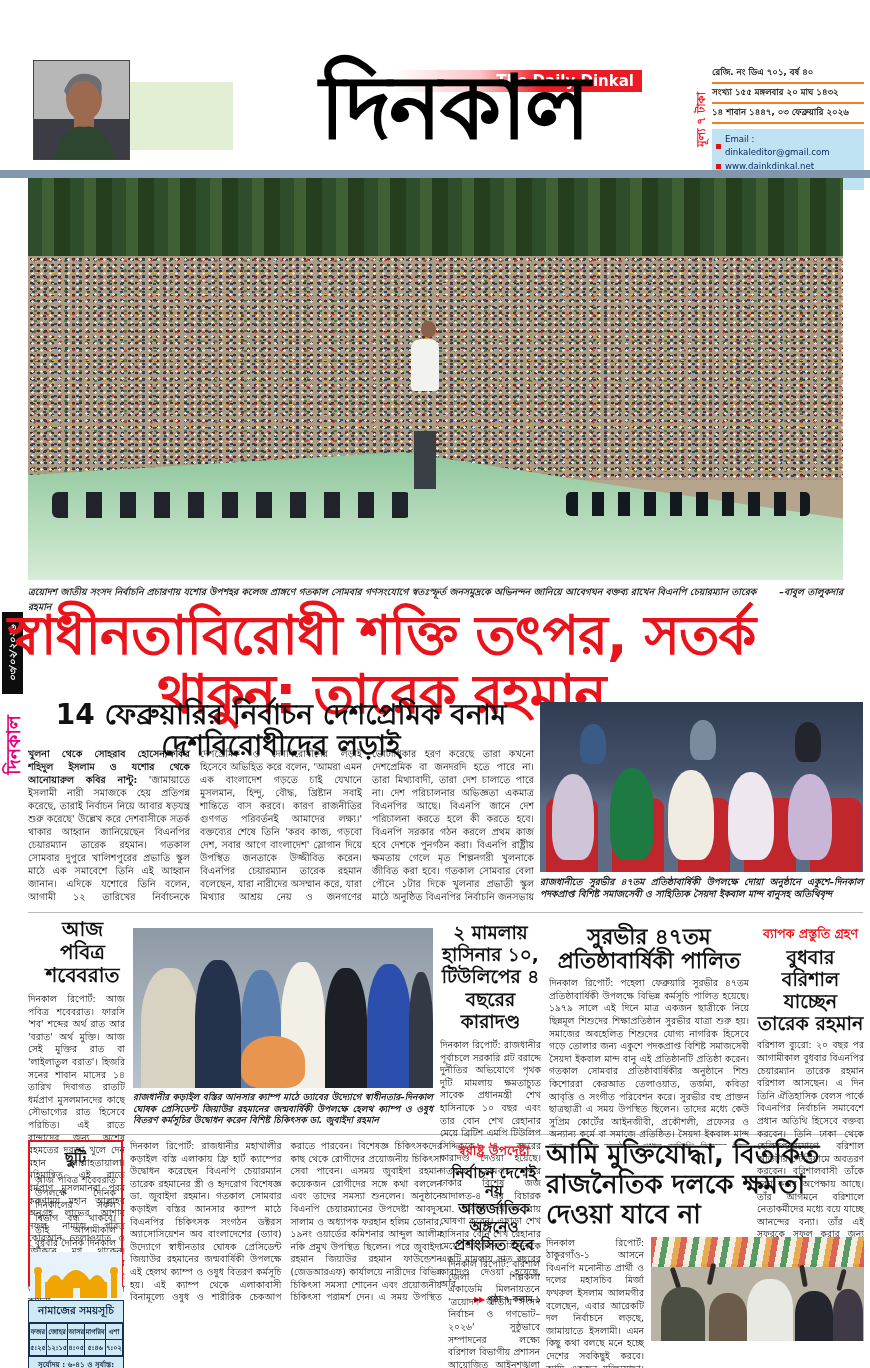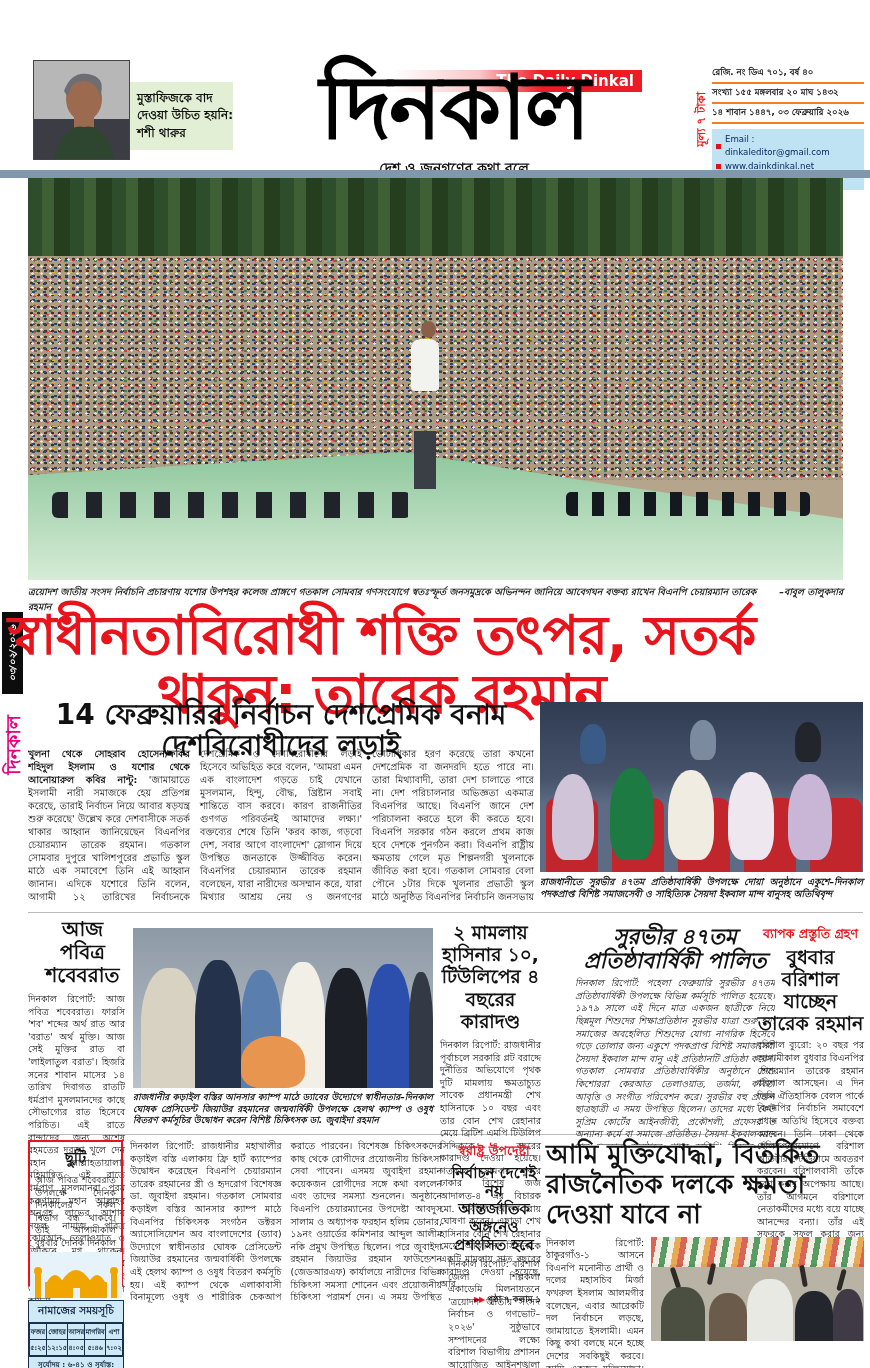--- a/index.html
+++ b/index.html
@@ -80,21 +80,21 @@
 
   
   .art-shab{left:28px;top:918px;width:97px;}
   .art-shab h3{margin:0 0 6px 12px;text-align:center;font-size:20px;line-height:1.15;font-weight:900;}
   .smallbody{font-size:9.2px;line-height:1.37;text-align:justify;}
   .jumpline{text-align:right;font-size:8.6px;font-weight:bold;margin-top:2px;}
   .photo-camp{left:133px;top:928px;width:300px;height:160px;background:linear-gradient(#8e9aa6,#b9c2ca);overflow:hidden;}
   .camp-caption{left:133px;top:1092px;width:300px;font-size:9px;font-style:italic;font-weight:bold;line-height:1.3;text-align:justify;}
   .art-hasina{left:440px;top:922px;width:101px;}
   .art-hasina h3{margin:0 0 6px 0;text-align:center;font-size:18.5px;line-height:1.2;font-weight:900;}
-  .art-surovi{left:575px;top:925px;width:200px;font-style:italic;}
+  .art-surovi{left:549px;top:925px;width:200px;}
   .art-surovi h3{margin:0 0 5px 0;text-align:center;font-size:21.5px;line-height:1.1;font-weight:900;}
   .art-barishal{left:757px;top:925px;width:107px;}
   .kicker-red{color:#e8131b;font-weight:900;text-align:center;font-size:12.5px;margin:0 0 2px 0;}
   .art-barishal h3{margin:0 0 5px 0;text-align:center;font-size:19px;line-height:1.15;font-weight:900;}
 
   
   .box-holiday{left:28px;top:1140px;width:95px;border:2px solid #e8131b;padding:4px 5px;}
   .box-holiday h3{margin:0 0 3px 0;text-align:center;font-size:15px;font-weight:900;}
   .sign{text-align:right;font-size:9px;font-weight:bold;margin-top:3px;}
   .mosque{left:30px;top:1252px;width:92px;height:46px;background:#e7f3fb;display:flex;align-items:flex-end;justify-content:center;}
@@ -137,27 +137,25 @@
     <div class="teaser-photo">
       <svg width="95" height="98" viewBox="0 0 95 98">
         <rect width="95" height="98" fill="#b7b7b7"></rect>
         <rect y="58" width="95" height="40" fill="#3c3c44"></rect>
         <ellipse cx="50" cy="38" rx="18" ry="22" fill="#9c6b4f"></ellipse>
         <path d="M30 30 Q38 8 58 14 Q72 18 66 36 Q64 22 50 20 Q36 20 34 36 Z" fill="#6e6e72"></path>
         <rect x="40" y="56" width="20" height="14" fill="#9c6b4f"></rect>
         <path d="M20 98 Q30 62 50 66 Q72 62 80 98 Z" fill="#2e4630"></path>
       </svg>
     </div>
-    <div class="teaser-text">মুস্তাফিজকে বাদ দেওয়া উচিত হয়নি: শশী থারুর</div>
     <div class="teaser-link">৮-এর পাতায় পড়ুন</div>
   </div>
 
   <div class="abs daily-band">The Daily Dinkal</div>
   <div class="abs logo">দিনকাল</div>
-  <div class="abs tagline">দেশ ও জনগণের কথা বলে</div>
 
   <div class="abs price-vert">
     <span>মূল্য ৭ টাকা</span>
   </div>
 
   <div class="abs infobox">
     <div class="info-line">রেজি. নং ডিএ ৭০১, বর্ষ ৪০</div>
     <div class="info-line">সংখ্যা ১৫৫ মঙ্গলবার ২০ মাঘ ১৪৩২</div>
     <div class="info-line">১৪ শাবান ১৪৪৭, ০৩ ফেব্রুয়ারি ২০২৬</div>
     <div class="contact-box">

